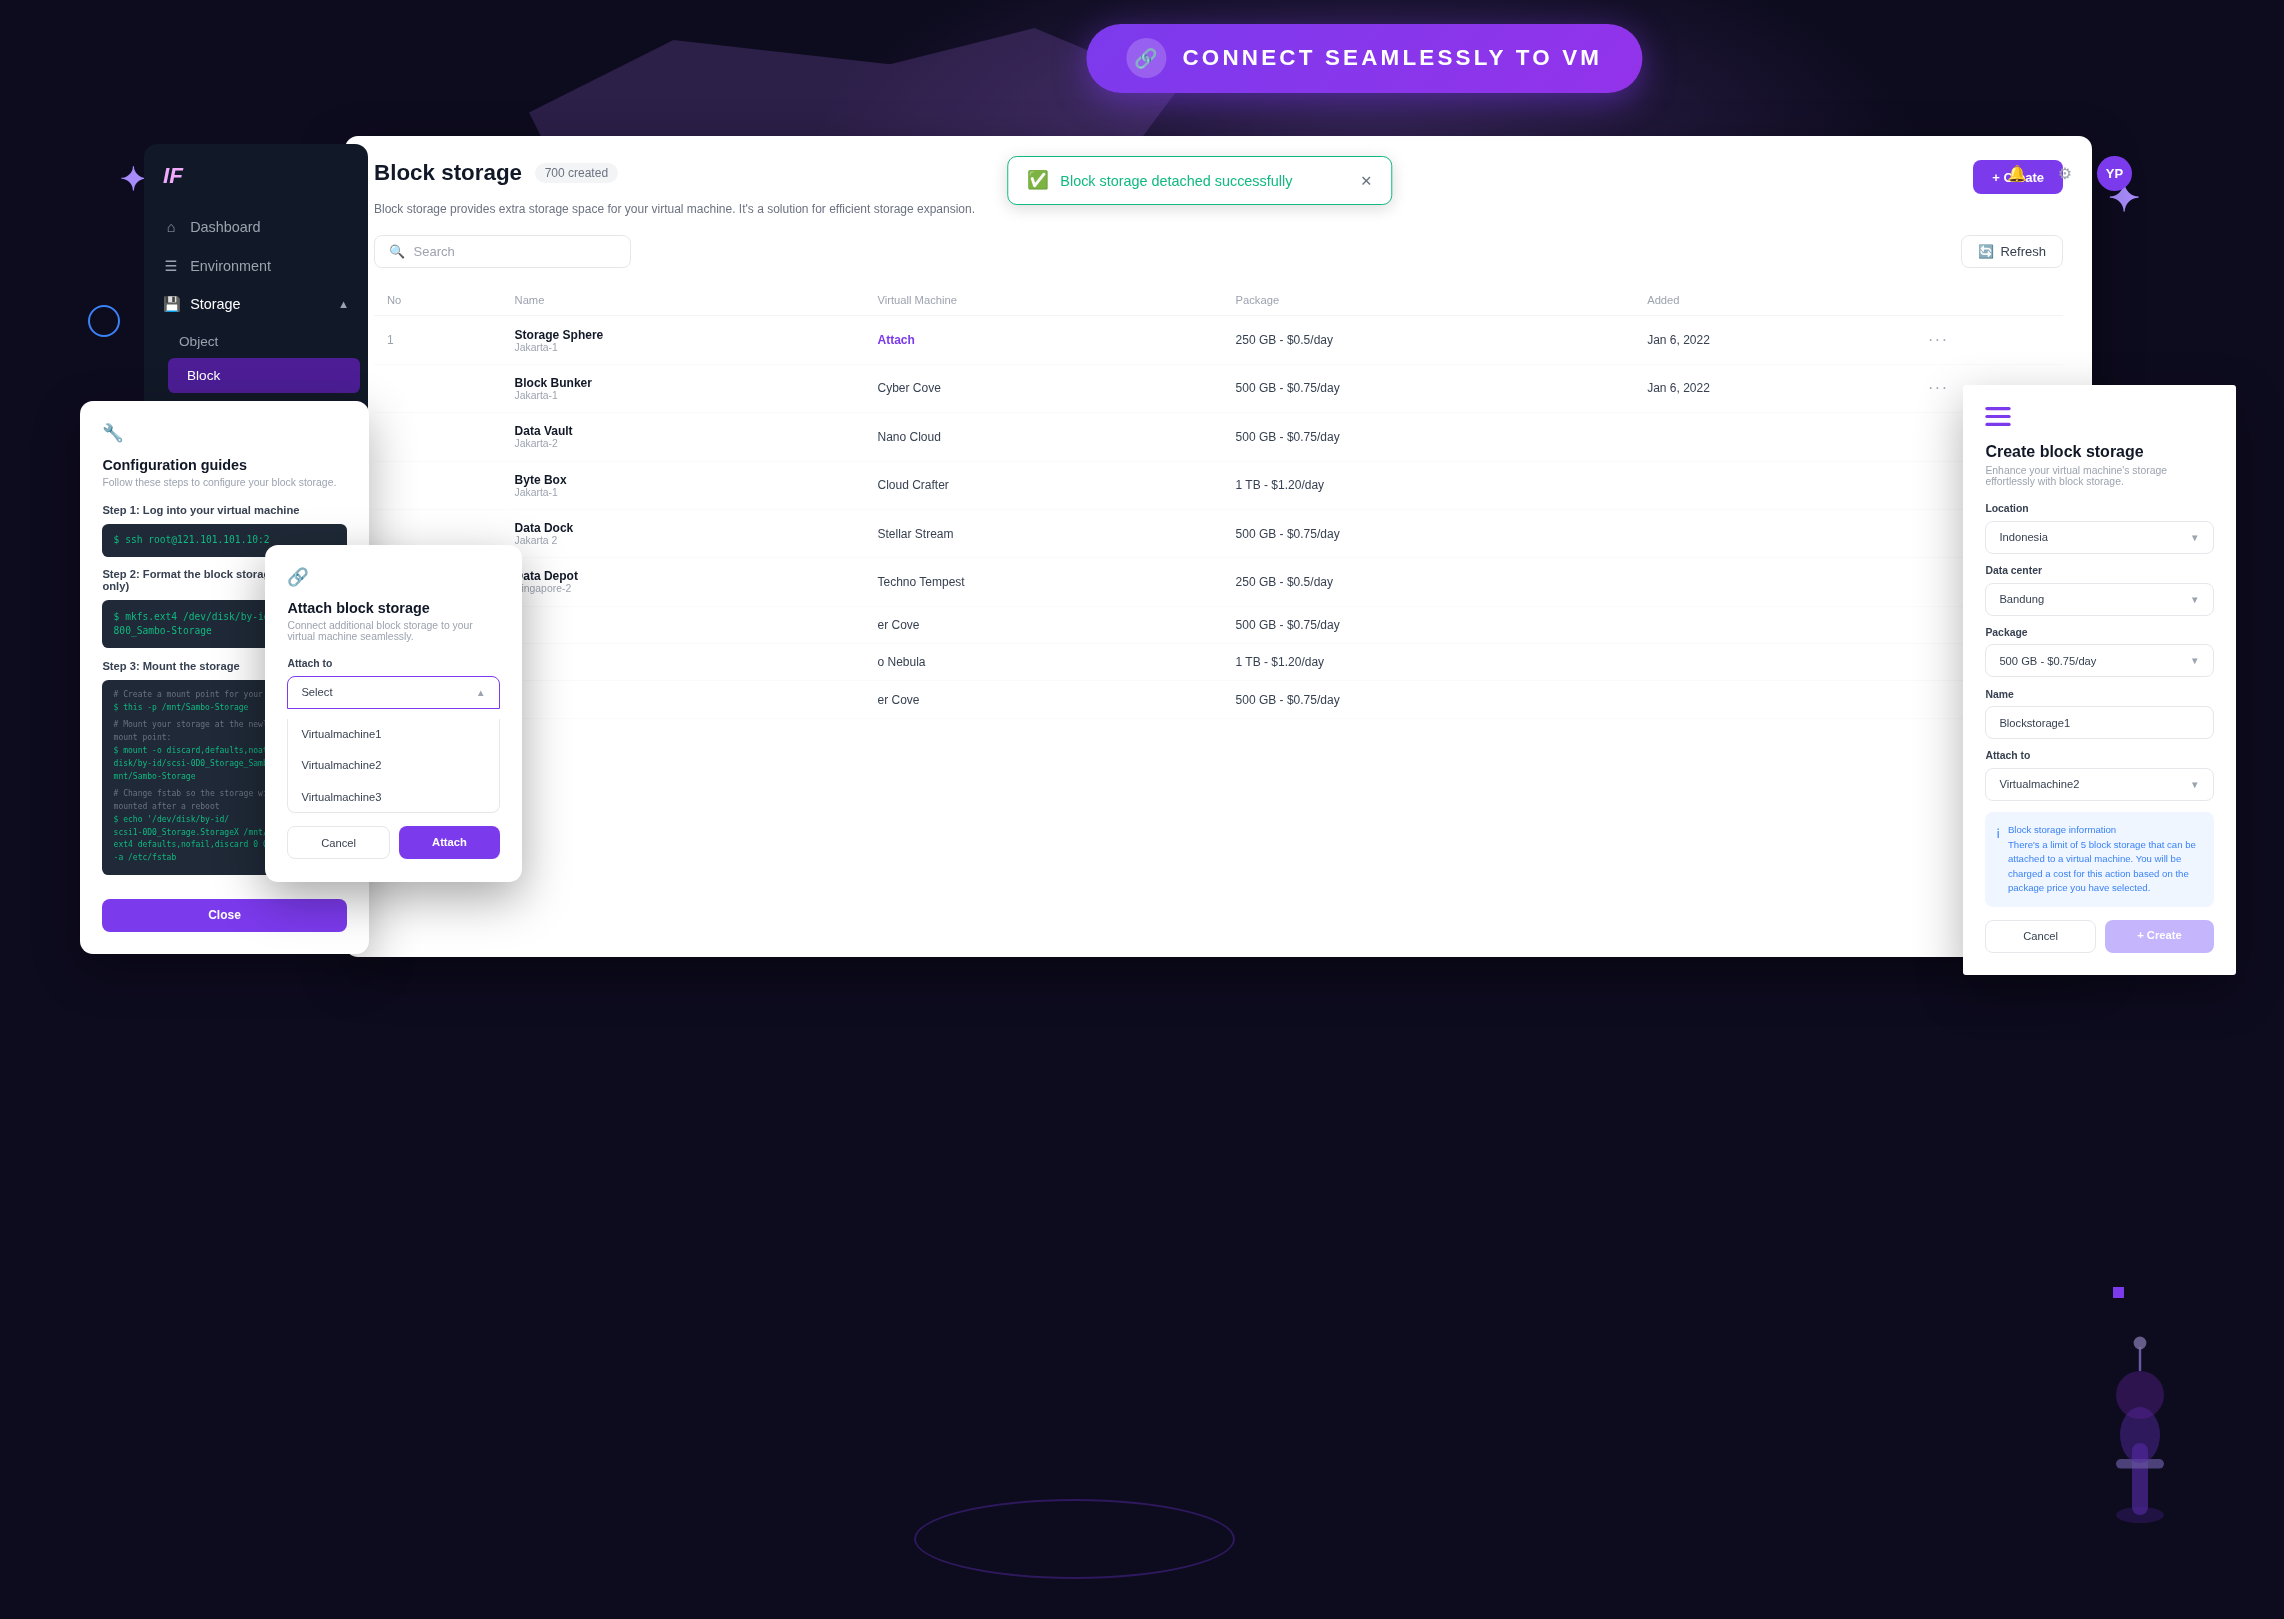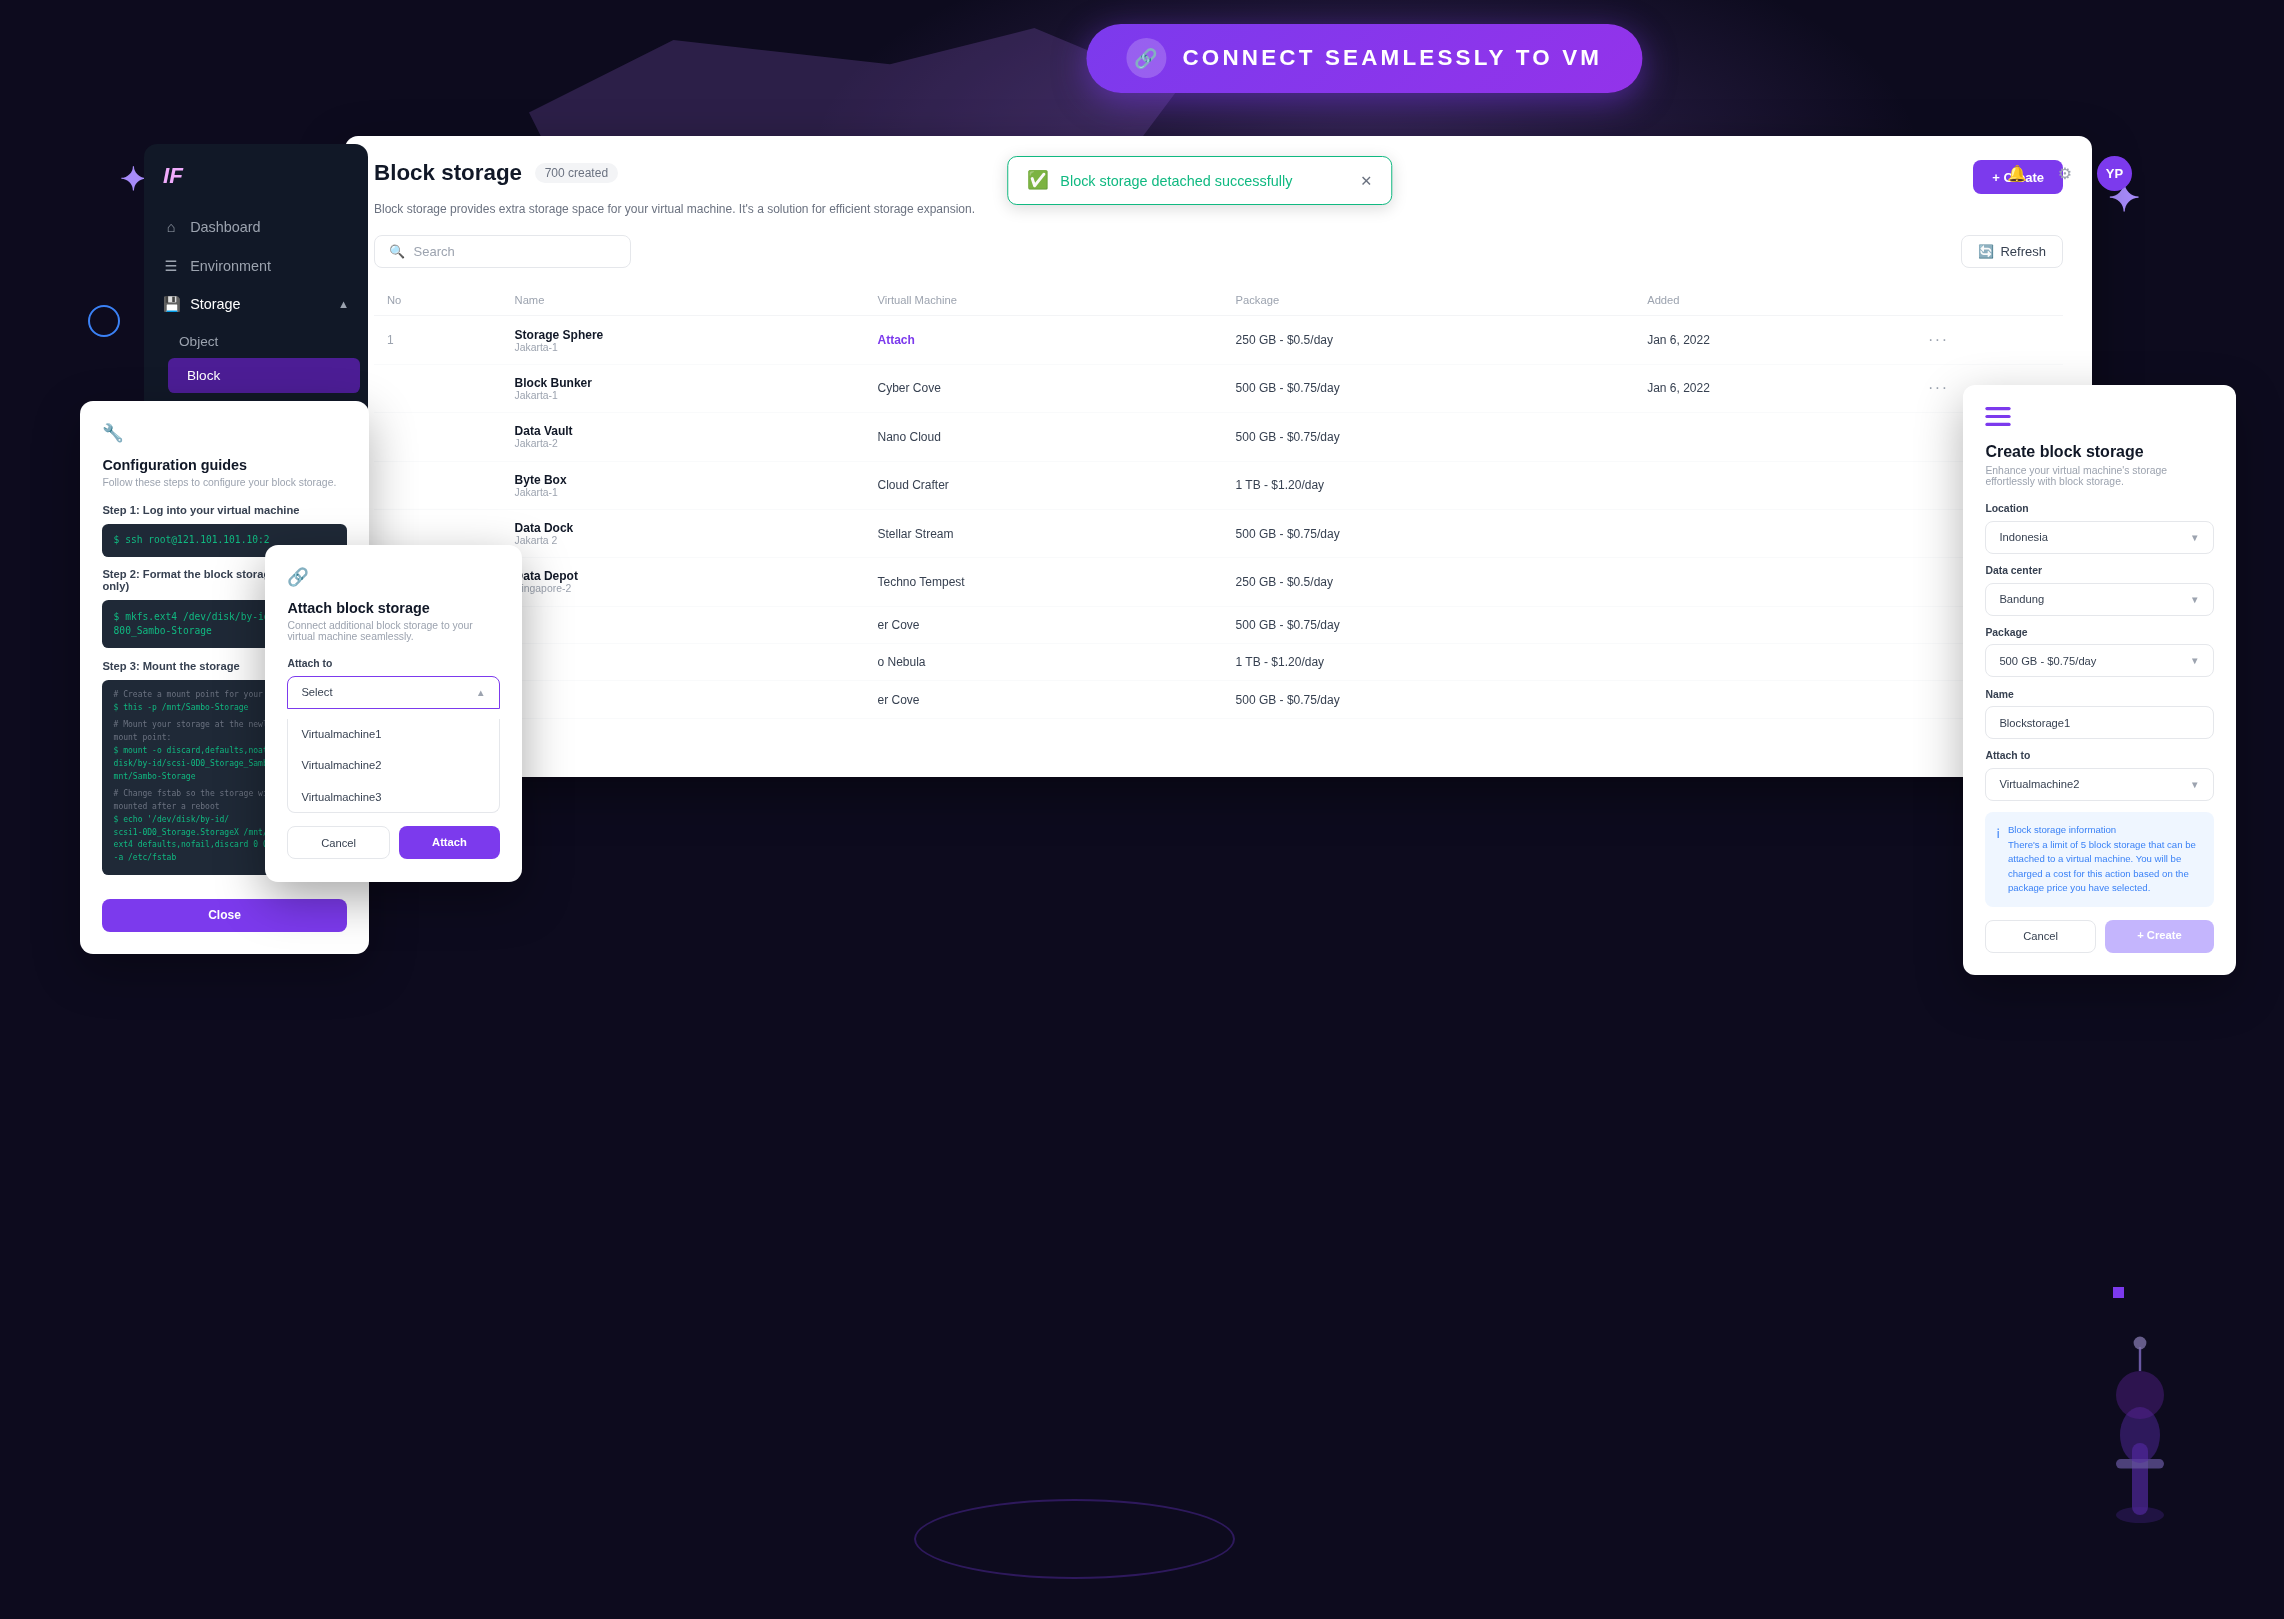--- a/index.html
+++ b/index.html
@@ -165,21 +165,21 @@
       font-weight: 700;
       cursor: pointer;
     }
 
     
     .main-panel {
       position: absolute;
       top: 136px;
       left: 345px;
       right: 192px;
-      height: 641px;
+      height: 821px;
       background: white;
       border-radius: 13px;
       overflow: hidden;
       z-index: 4;
       box-shadow: 0 16px 48px rgba(0,0,0,0.4);
     }
 
     
     .success-notification {
       position: absolute;
@@ -421,21 +421,21 @@
       text-align: center;
     }
 
     
     .create-panel {
       position: absolute;
       top: 385px;
       right: 48px;
       width: 273px;
       background: white;
-      border-radius: 12px;
+      border-radius: 3px;
       padding: 22.4px;
       z-index: 10;
       box-shadow: 0 16px 48px rgba(0,0,0,0.3);
     }
     .create-panel-icon { color: #7c3aed; font-size: 21px; margin-bottom: 11.2px; }
     .create-panel-title { font-size: 16px; font-weight: 700; color: #111827; margin-bottom: 4.8px; }
     .create-panel-subtitle { font-size: 10.4px; color: #9ca3af; margin-bottom: 16px; }
     .form-label { font-size: 10.4px; font-weight: 600; color: #374151; margin-bottom: 6.4px; display: block; }
     .form-select {
       width: 100%;

